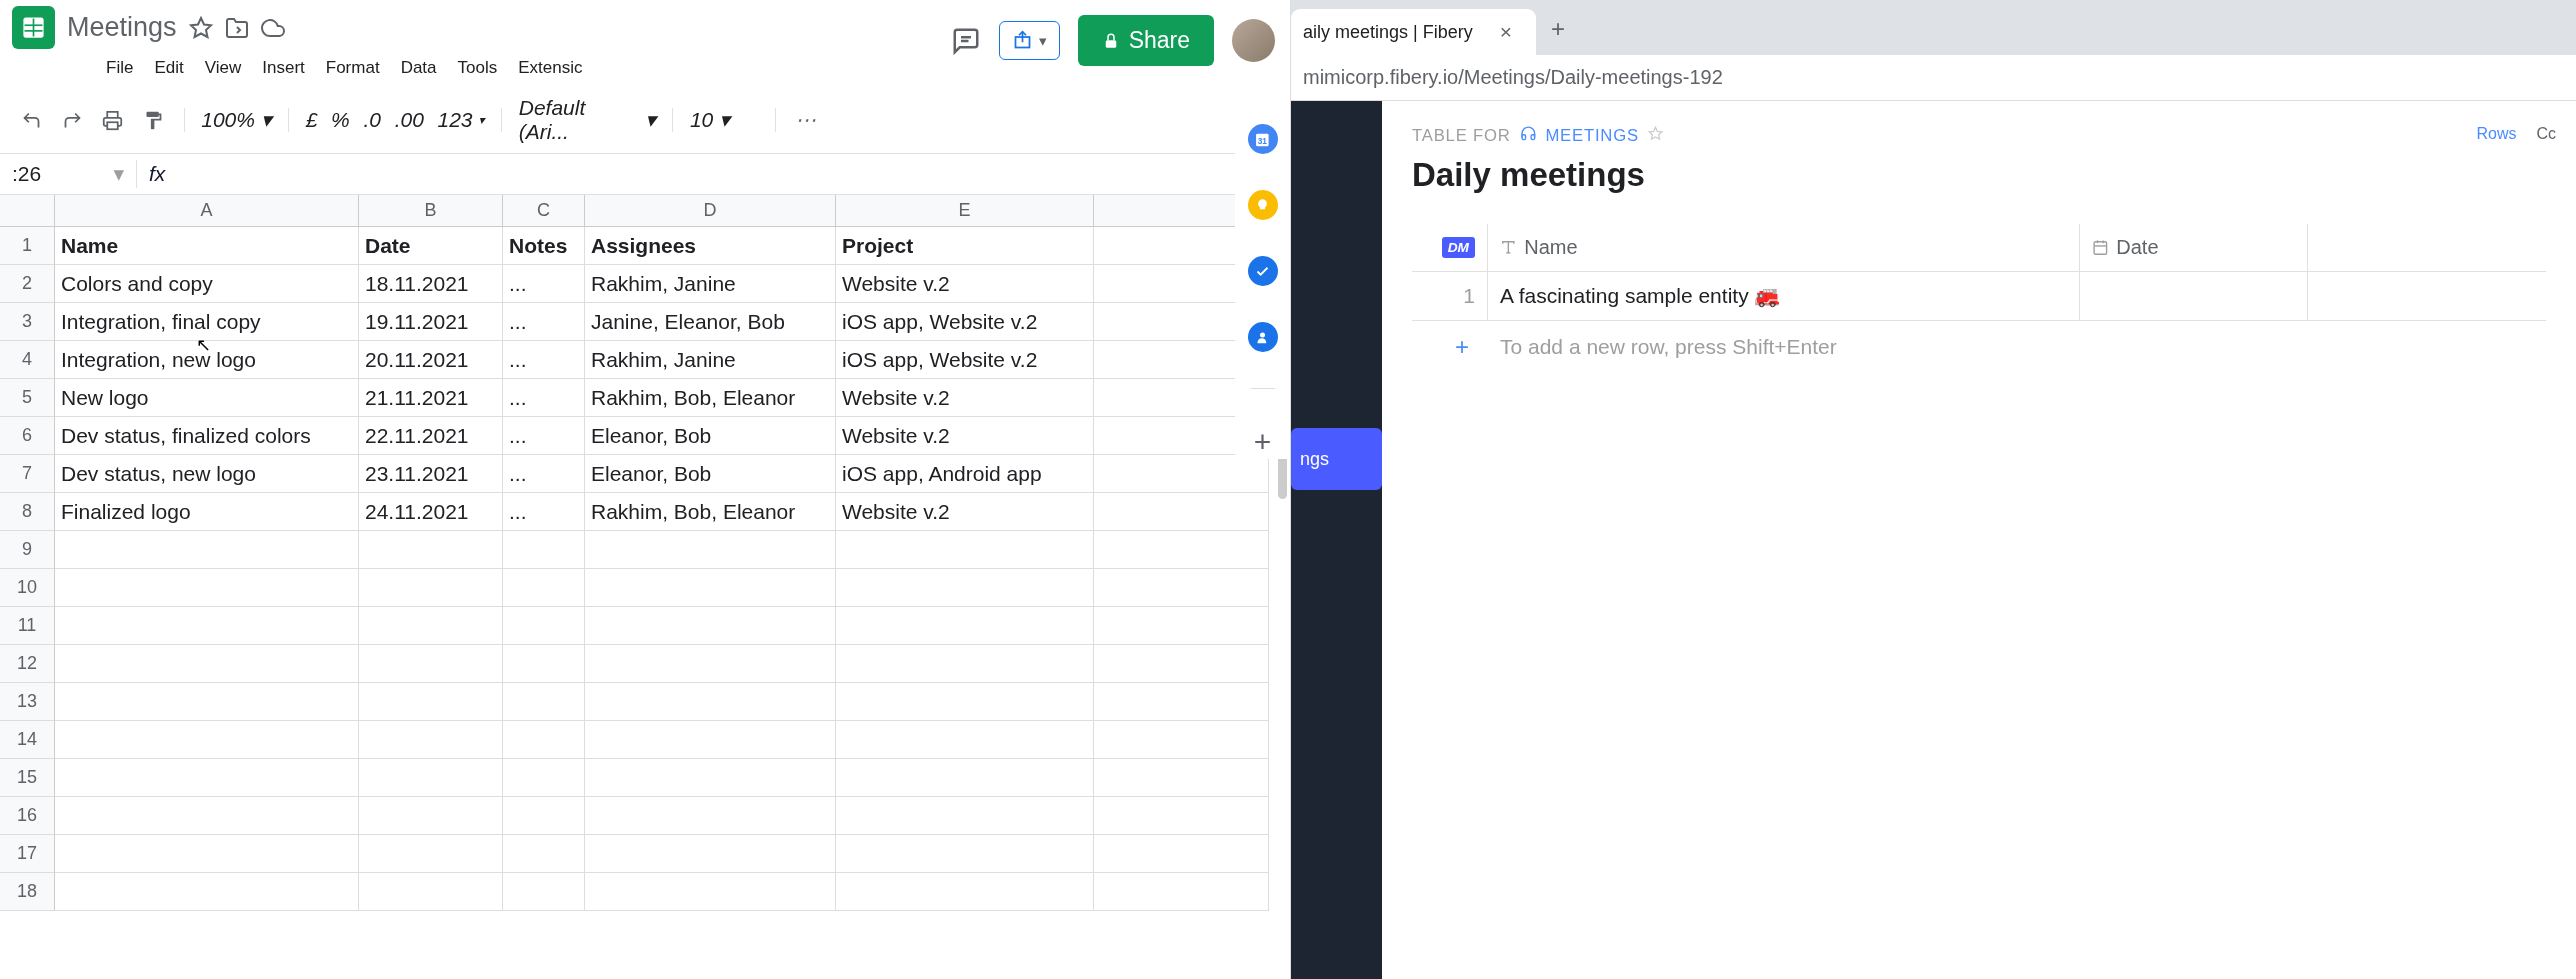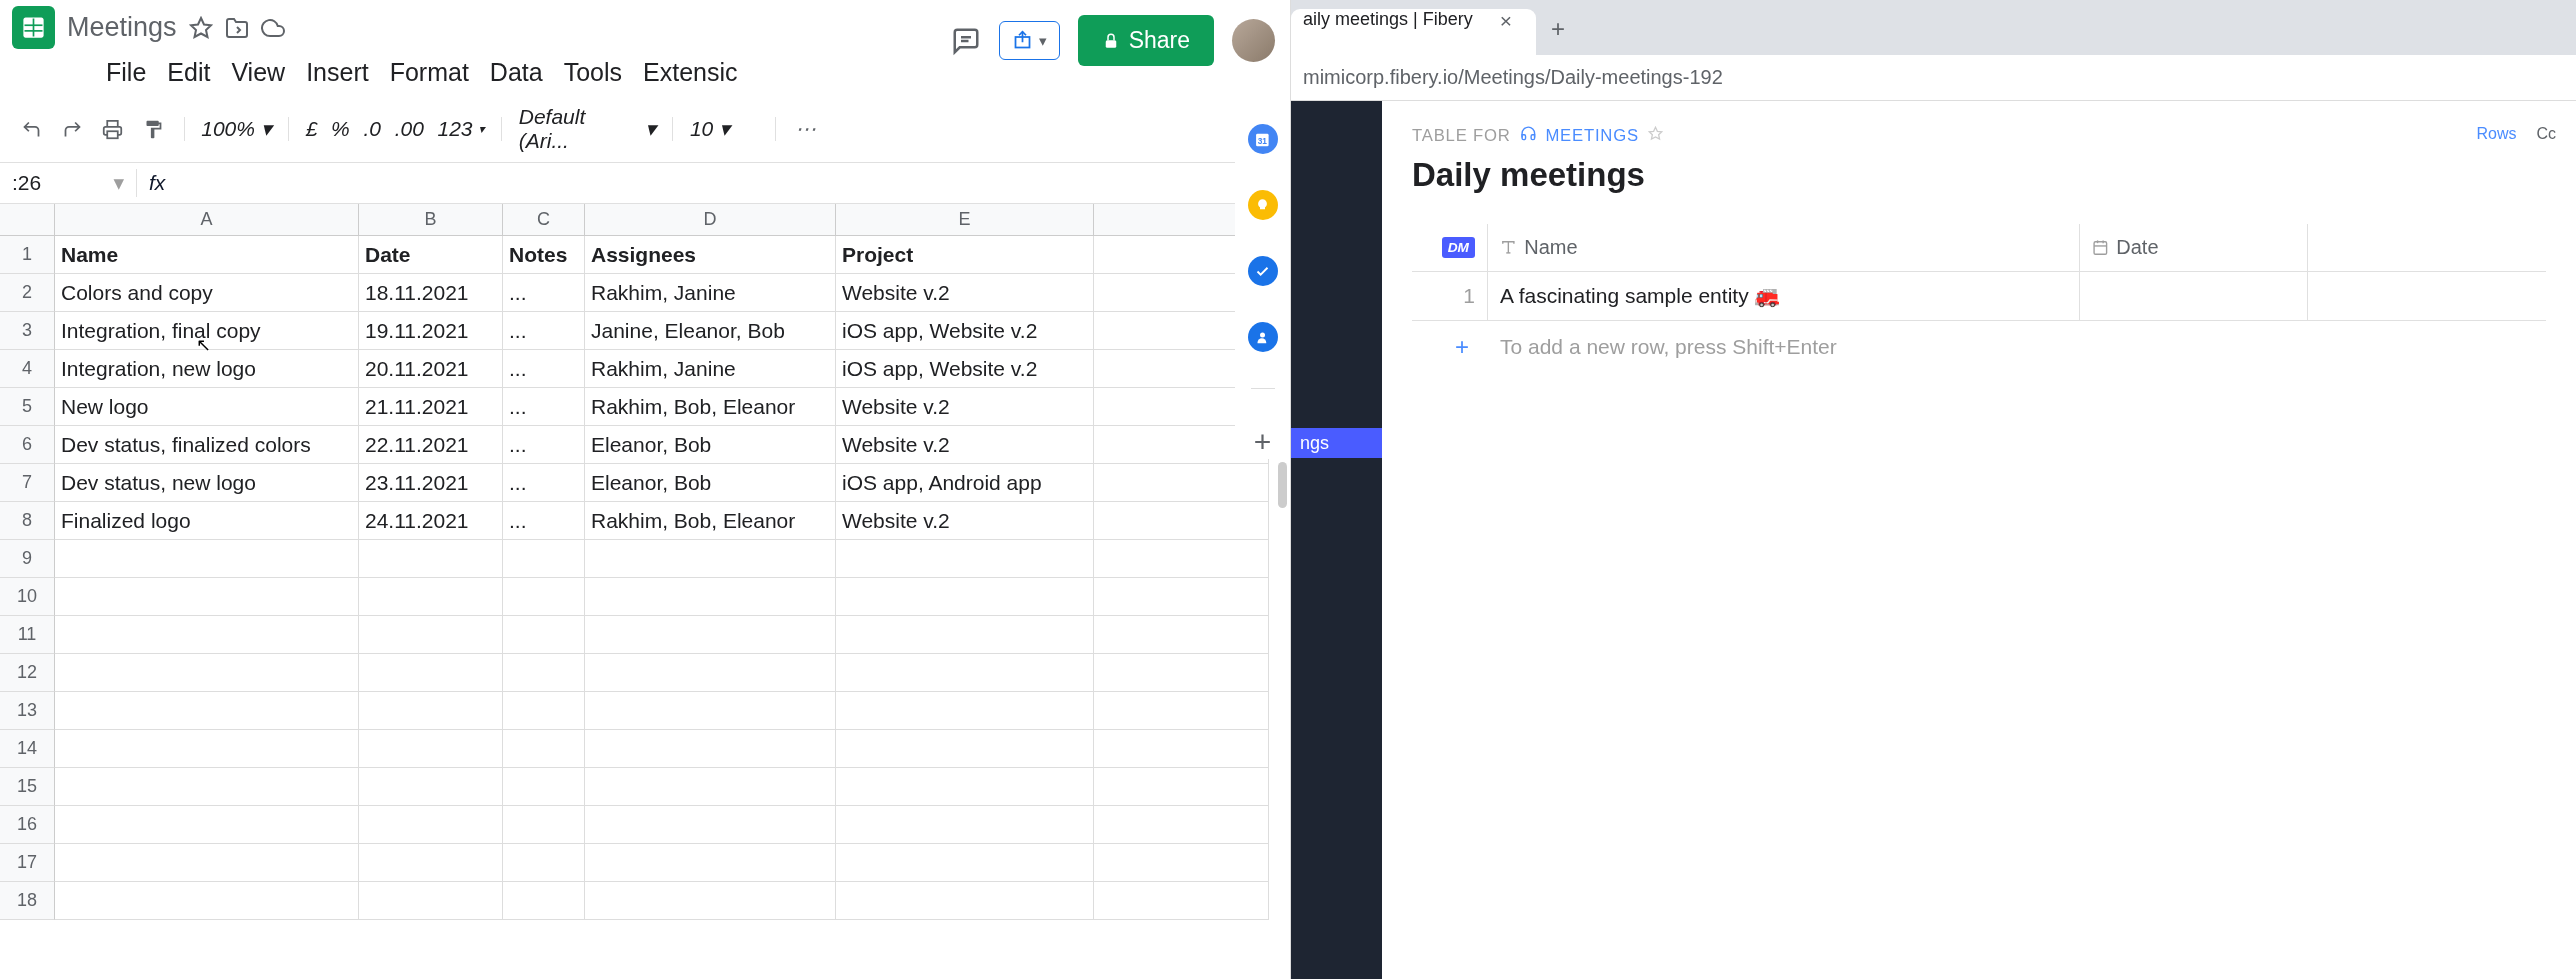--- a/index.html
+++ b/index.html
@@ -9,21 +9,21 @@
 .sheets-panel { width: 1291px; height: 100%; background: #fff; position: relative; border-right: 0.8px solid #ddd; }
 
 .sheets-header { display: flex; align-items: center; padding: 6px 12px 0 12px; gap: 12px; }
 .sheets-logo { width: 43px; height: 43px; background: #0f9d58; border-radius: 6px; display: flex; align-items: center; justify-content: center; }
 .sheets-logo svg { width: 27px; height: 27px; fill: #fff; }
 .doc-title-area { display: flex; align-items: center; gap: 12px; }
 .doc-title { font-size: 27px; color: #5f6368; font-weight: 400; }
 .star-icon, .move-icon, .cloud-icon { color: #5f6368; width: 24px; height: 24px; cursor: pointer; }
 
 .menu-bar { display: flex; gap: 3px; padding: 6px 97px 6px 97px; }
-.menu-item { font-size: 25px; color: #202124; padding: 3px 9px; cursor: pointer; border-radius: 3px; }
+.menu-item { font-size: 17px; color: #202124; padding: 3px 9px; cursor: pointer; border-radius: 3px; }
 
 .top-right { position: absolute; top: 15px; right: 15px; display: flex; align-items: center; gap: 18px; }
 .comment-icon { width: 30px; height: 30px; color: #5f6368; cursor: pointer; }
 .present-btn { display: flex; align-items: center; gap: 6px; border: 1.5px solid #1a73e8; border-radius: 6px; padding: 7.6px 12px; cursor: pointer; }
 .present-btn svg { fill: #1a73e8; }
 .dropdown-arrow { color: #5f6368; font-size: 15px; }
 .share-btn { background: #0f9d58; color: #fff; padding: 12px 24px; border-radius: 6px; font-size: 23px; font-weight: 500; display: flex; align-items: center; gap: 9px; cursor: pointer; }
 .share-btn svg { fill: #fff; width: 18px; height: 18px; }
 .avatar { width: 43px; height: 43px; border-radius: 50%; background: linear-gradient(135deg, #b8a89a, #8a7a6a); cursor: pointer; }
 
@@ -64,29 +64,29 @@
 .sp-calendar { background: #4285f4; }
 .sp-keep { background: #fbbc04; }
 .sp-tasks { background: #1a73e8; }
 .sp-contacts { background: #1a73e8; }
 .sp-divider { width: 24px; height: 0.8px; background: #ddd; }
 .sp-add { color: #5f6368; font-size: 30px; }
 
 
 .fibery-panel { flex: 1; height: 100%; background: #fff; display: flex; flex-direction: column; }
 .browser-tab-bar { height: 55px; background: #dee1e6; display: flex; align-items: flex-end; padding-left: 0; }
-.browser-tab { background: #fff; height: 46px; border-radius: 9px 9px 0 0; padding: 0 24px 0 12px; display: flex; gap: 9px; font-size: 18px; color: #202124; position: relative; }
+.browser-tab { background: #fff; height: 46px; border-radius: 9px 9px 0 0; padding: 0 24px 0 12px; display: flex; align-items: center; gap: 9px; font-size: 18px; color: #202124; position: relative; }
 .tab-close { color: #5f6368; font-size: 21px; cursor: pointer; margin-left: 18px; }
 .new-tab { color: #5f6368; font-size: 24px; margin-left: 15px; margin-bottom: 12px; cursor: pointer; }
 
 .url-bar { height: 46px; background: #fff; border-bottom: 0.8px solid #ddd; display: flex; align-items: center; padding: 0 12px; font-size: 20px; color: #5f6368; }
 
 .fibery-body { flex: 1; display: flex; }
 .fibery-sidebar { width: 91px; background: #1e2532; display: flex; flex-direction: column; }
-.fibery-sidebar-item { height: 30px; color: #fff; font-size: 18px; display: flex; align-items: center; padding-left: 9px; cursor: pointer; }
+.fibery-sidebar-item { height: 62px; color: #fff; font-size: 18px; display: flex; align-items: center; padding-left: 9px; cursor: pointer; border-radius: 6px; }
 .fibery-sidebar-item.active { background: #4a5cff; }
 
 .fibery-main { flex: 1; padding: 24px 30px; }
 .fibery-breadcrumb { display: flex; align-items: center; gap: 9px; font-size: 16.7px; color: #9e9e9e; letter-spacing: 0.8px; }
 .fibery-breadcrumb .icon { color: #4a8cff; }
 .fibery-breadcrumb .link { color: #4a8cff; font-weight: 500; }
 .fibery-star { color: #ccc; cursor: pointer; }
 .fibery-title { font-size: 33px; font-weight: bold; color: #202124; margin-top: 9px; }
 
 .fibery-toolbar { position: absolute; right: 20px; display: flex; gap: 20px; font-size: 16px; color: #5f6368; }

